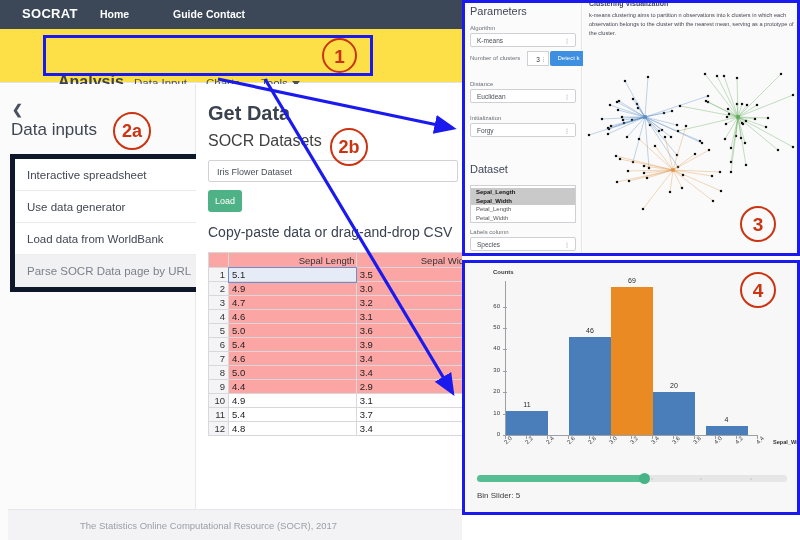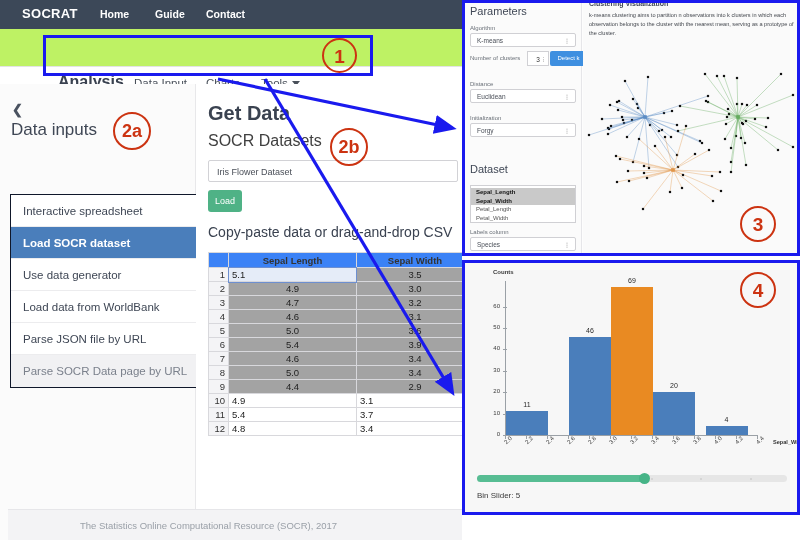--- a/index.html
+++ b/index.html
@@ -11,55 +11,55 @@
     -webkit-font-smoothing:antialiased;
   }
 
   
   #app-left { position:absolute; left:0; top:0; width:462px; height:540px; background:#ffffff; overflow:hidden; }
 
   .navbar { position:absolute; left:0; top:0; width:462px; height:29px; background:#3c4858; }
   .brand { position:absolute; left:22px; top:6px; color:#fff; font-size:13px; font-weight:bold; letter-spacing:.3px; }
   .navlink { position:absolute; top:8px; color:#ffffff; font-size:10.5px; font-weight:bold; }
   .navlink.n0 { left:100px; }
-  .navlink.n1 { left:155px; }
+  .navlink.n1 { left:173px; }
   .navlink.n2 { left:206px; }
 
-  .subnav { position:absolute; left:0; top:29px; width:462px; height:38px; background:#bef264; border-bottom:1px solid #e3e3e6; }
+  .subnav { position:absolute; left:0; top:29px; width:462px; height:54px; background:#fde047; border-bottom:1px solid #e3e3e6; }
   .subnav-inner { position:absolute; left:58px; top:46px; }
   .sn-item { position:absolute; top:0; font-size:14px; color:#49505a; white-space:nowrap; }
   .sn-item.active { font-weight:bold; font-size:16px; color:#3a4250; top:-2px; left:0; }
   .sn-item.i1 { left:76px; font-size:11.5px; top:2px; }
   .sn-item.i2 { left:148px; font-size:11.5px; top:2px; }
   .sn-item.i3 { left:203px; font-size:11.5px; top:2px; }
   .caret { display:inline-block; width:0;height:0;border-left:4px solid transparent;border-right:4px solid transparent;border-top:5px solid #49505a; margin-left:4px; vertical-align:middle; }
 
   
   #sidebar { position:absolute; left:0; top:84px; width:196px; height:456px; background:#fbfbfb; border-right:1px solid #e8e8ea; }
   .back-chevron { position:absolute; left:12px; top:18px; font-size:13px; color:#4a5260; font-weight:bold; }
   .sb-title { position:absolute; left:11px; top:36px; font-size:17px; color:#3f4755; }
-  .sb-list { position:absolute; left:10px; top:70px; width:212px; background:#fff; border:1px solid #0f172a;margin-top:40px; }
+  .sb-list { position:absolute; left:10px; top:70px; width:212px; background:#fff; border:5px solid #0f172a; }
   .sb-item { height:32px; line-height:32px; padding-left:12px; font-size:11.5px; color:#3f4755; border-bottom:1px solid #ececee; background:#fff; white-space:nowrap; }
   .sb-item:last-child { border-bottom:none; }
   .sb-item.sel { background:#4a7ebb; color:#fff; font-weight:bold; }
   .sb-item.dim { background:#f1f1f3; color:#7b818c; }
 
   
   #main { position:absolute; left:196px; top:84px; width:266px; height:425px; background:#fff; }
   .h-get { position:absolute; left:12px; top:18px; font-size:20px; font-weight:bold; color:#3a4250; }
   .h-socr { position:absolute; left:12px; top:48px; font-size:16px; color:#404040; }
   .dsel { position:absolute; left:12px; top:76px; width:250px; height:22px; border:1px solid #d2d2d6; border-radius:2px; background:#fff; font-size:9px; color:#4a4f58; line-height:22px; padding-left:8px; }
   .loadbtn { position:absolute; left:12px; top:106px; width:34px; height:22px; background:#4fb286; border-radius:3px; color:#fff; font-size:9px; text-align:center; line-height:22px; }
   .h-copy { position:absolute; left:12px; top:140px; font-size:14px; color:#3a4250; white-space:nowrap; }
 
   table.grid { position:absolute; left:12px; top:168px; width:266px; border-collapse:collapse; font-size:9.5px; color:#222; }
-  table.grid th { background:#3b82f6; border:1px solid #d8d8dc; height:15px; font-weight:bold; font-size:9.5px; color:#333; }
+  table.grid th { background:#fca5a5; border:1px solid #d8d8dc; height:15px; font-weight:normal; font-size:9.5px; color:#333;text-align:right; }
   table.grid td { border:1px solid #d8d8dc; height:14px; padding:0 3px; }
   td.rn { background:#f4f4f6; text-align:right; width:20px; padding-right:3px; color:#333; }
-  td.sel-cell { background:#a3a3a3;text-align:center; }
+  td.sel-cell { background:#fca5a5; }
   td.firstcell { background:#e5ecf8; outline:1px solid #6d8fd0; }
 
   .footer { position:absolute; left:8px; top:509px; width:462px; height:31px; background:#f3f3f5; border-top:1px solid #e6e6e9; }
   .footer span { position:absolute; left:72px; top:10px; font-size:9.5px; color:#9aa0a8; white-space:nowrap; }
 
   
   #panel3 { position:absolute; left:462px; top:0px; width:338px; height:256px; border:3px solid #1a1aee; background:#fdfdfd; overflow:hidden; }
   #params { position:absolute; left:0; top:0; width:117px; height:250px; background:#fbfbfb; border-right:1px solid #e6e6e9; }
   .p-title { position:absolute; left:5px; top:2px; font-size:11px; color:#3f4755; }
   .p-lbl { position:absolute; left:5px; font-size:6px; color:#6a7078; }
@@ -124,24 +124,22 @@
       <div class="sn-item i2">Charts</div>
       <div class="sn-item i3"><span>Tools</span><span class="caret"></span></div>
     </div>
   </div>
 
   <div id="sidebar">
     <div class="back-chevron">❮</div>
     <div class="sb-title">Data inputs</div>
     <div class="sb-list" id="sb-list">
         <div class="sb-item">Interactive spreadsheet</div>
-        <div class="sb-item sel">Load SOCR dataset</div>
         <div class="sb-item">Use data generator</div>
         <div class="sb-item">Load data from WorldBank</div>
-        <div class="sb-item">Parse JSON file by URL</div>
         <div class="sb-item dim">Parse SOCR Data page by URL</div>
       </div>
   </div>
 
   <div id="main">
     <div class="h-get">Get Data</div>
     <div class="h-socr">SOCR Datasets</div>
     <div class="dsel">Iris Flower Dataset</div>
     <div class="loadbtn">Load</div>
     <div class="h-copy">Copy-paste data or drag-and-drop CSV</div>

